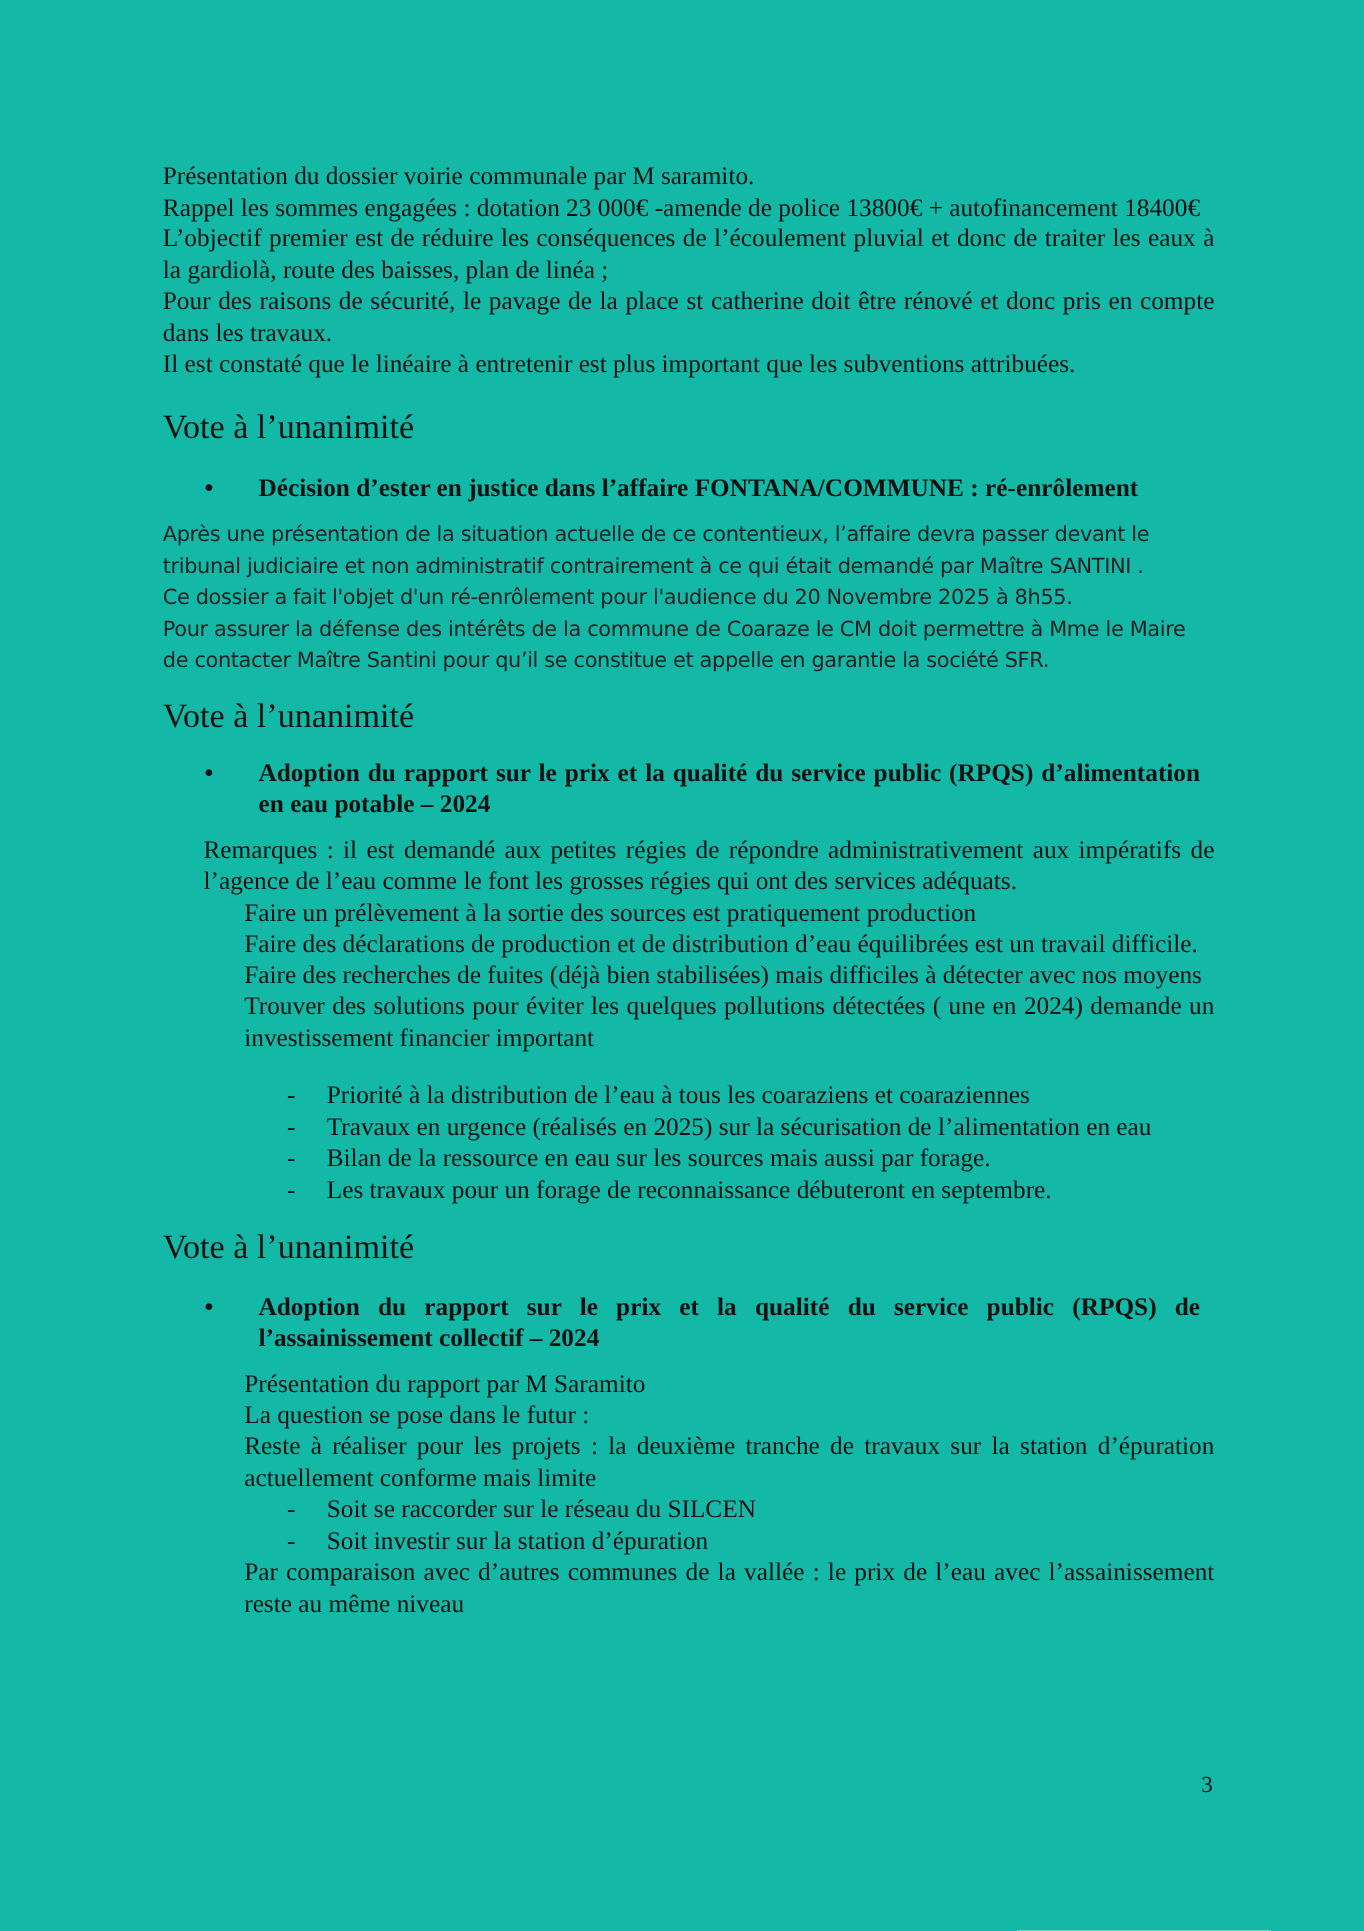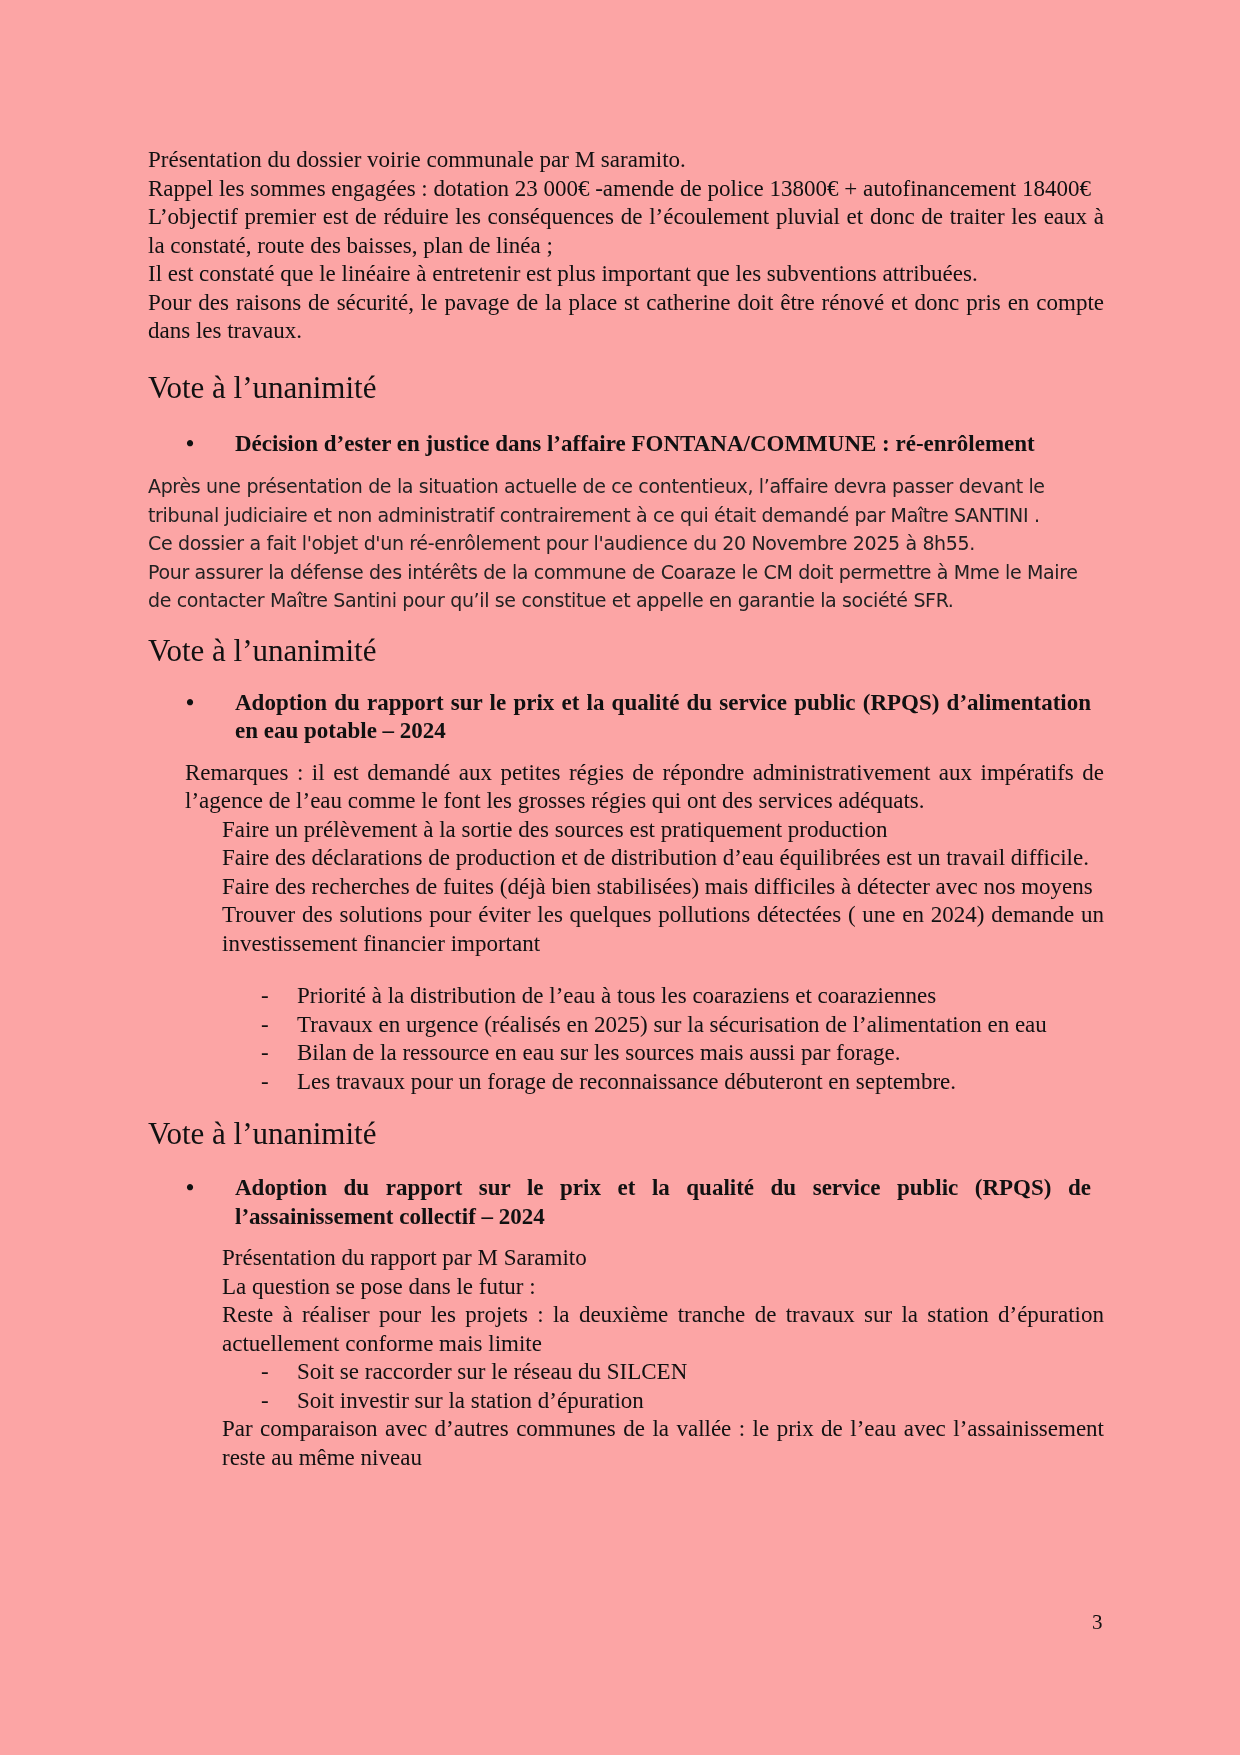--- a/index.html
+++ b/index.html
@@ -1,19 +1,19 @@
 <!DOCTYPE html>
 <html><head>
 <meta charset="utf-8">
 <style>
   html, body { margin: 0; padding: 0; background: #ffffff; }
   body { width: 1240px; height: 1755px; position: relative; overflow: hidden; }
   .page {
     position: absolute; left: 0; top: 0; width: 1240px; height: 1755px;
-    background: #fca5a5; color: #111111;
+    background: #14b8a6; color: #111111;
     font-family: "Liberation Serif", "DejaVu Serif", serif;
   }
   .content { position: absolute; left: 148px; top: 146px; width: 956px; }
   .serif { font-size: 23px; line-height: 28.5px; }
   .p { margin: 0; }
   .just { text-align: justify; }
   .vote { font-weight: normal; font-size: 31px; line-height: 28px; margin: 0; }
   .sans {
     font-family: "DejaVu Sans", "Liberation Sans", sans-serif;
     font-size: 19px; line-height: 28.5px; color: #222;
@@ -34,23 +34,23 @@
 </style>
 </head>
 <body>
 
 <div class="page">
   <div class="content">
 
     <div class="serif">
       <p class="p">Présentation du dossier voirie communale par M saramito.</p>
       <p class="p" style="text-align:justify;text-align-last:left;">Rappel les sommes engagées : dotation 23 000€ -amende de police 13800€ + autofinancement 18400€</p>
-      <p class="p just">L’objectif premier est de réduire les conséquences de l’écoulement pluvial et donc de traiter les eaux à la constaté, route des baisses, plan de linéa ;</p>
+      <p class="p just">L’objectif premier est de réduire les conséquences de l’écoulement pluvial et donc de traiter les eaux à la gardiolà, route des baisses, plan de linéa ;</p>
+      <p class="p just">Pour des raisons de sécurité, le pavage de la place st catherine doit être rénové et donc pris en compte dans les travaux.</p>
       <p class="p">Il est constaté que le linéaire à entretenir est plus important que les subventions attribuées.</p>
-      <p class="p just">Pour des raisons de sécurité, le pavage de la place st catherine doit être rénové et donc pris en compte dans les travaux.</p>
     </div>
 
     <p class="vote" style="margin-top:28px;">Vote à l’unanimité</p>
 
     <div class="serif bullet-item" style="margin-top:28px;margin-left:0;">
       <span class="dot">•</span>
       <p class="bullet-title" style="text-align:left;">Décision d’ester en justice dans l’affaire FONTANA/COMMUNE : ré-enrôlement</p>
     </div>
 
     <div class="sans" style="margin-top:14px;">

